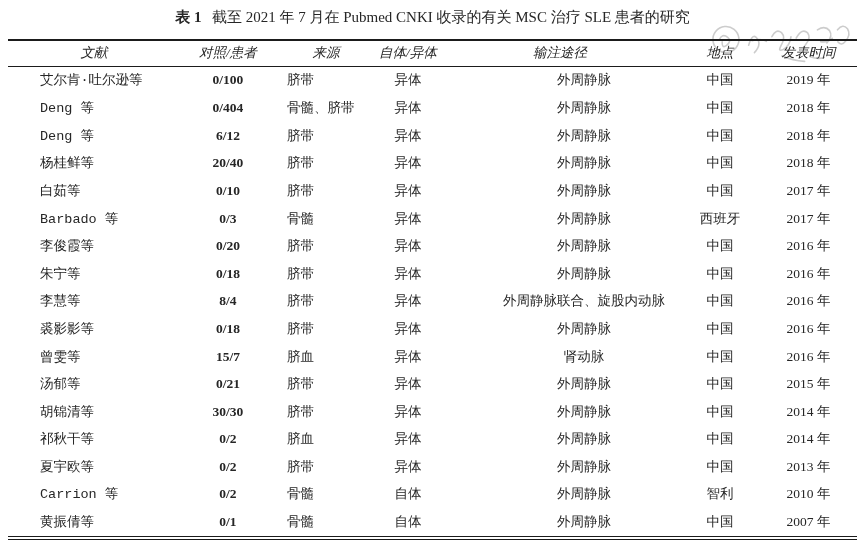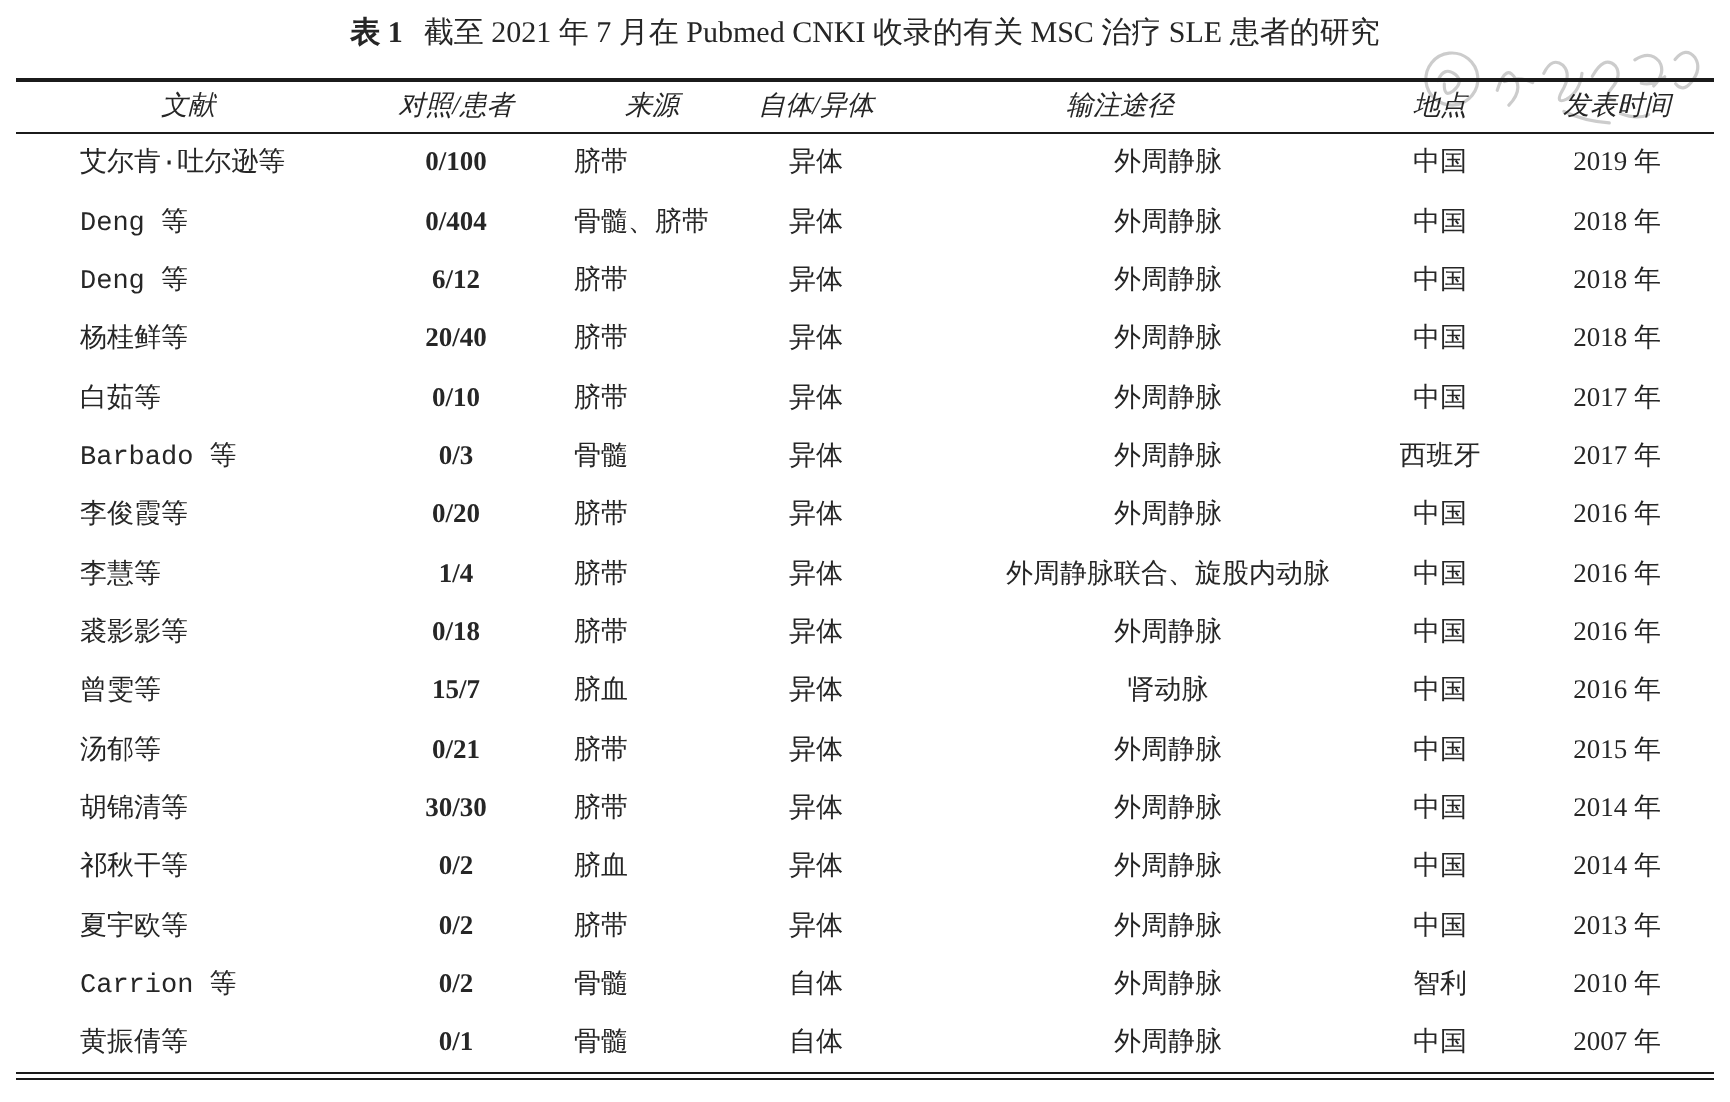--- a/index.html
+++ b/index.html
@@ -185,22 +185,31 @@
           <tr>
             <td class="col-0">李俊霞等</td>
             <td class="col-1">0/20</td>
             <td class="col-2">脐带</td>
             <td class="col-3">异体</td>
             <td class="col-4">外周静脉</td>
             <td class="col-5">中国</td>
             <td class="col-6">2016 年</td>
           </tr>
           <tr>
+            <td class="col-0">朱宁等</td>
+            <td class="col-1">0/18</td>
+            <td class="col-2">脐带</td>
+            <td class="col-3">异体</td>
+            <td class="col-4">外周静脉</td>
+            <td class="col-5">中国</td>
+            <td class="col-6">2016 年</td>
+          </tr>
+          <tr>
             <td class="col-0">李慧等</td>
-            <td class="col-1">1/4</td>
+            <td class="col-1">8/4</td>
             <td class="col-2">脐带</td>
             <td class="col-3">异体</td>
             <td class="col-4">外周静脉联合、旋股内动脉</td>
             <td class="col-5">中国</td>
             <td class="col-6">2016 年</td>
           </tr>
           <tr>
             <td class="col-0">裘影影等</td>
             <td class="col-1">0/18</td>
             <td class="col-2">脐带</td>

